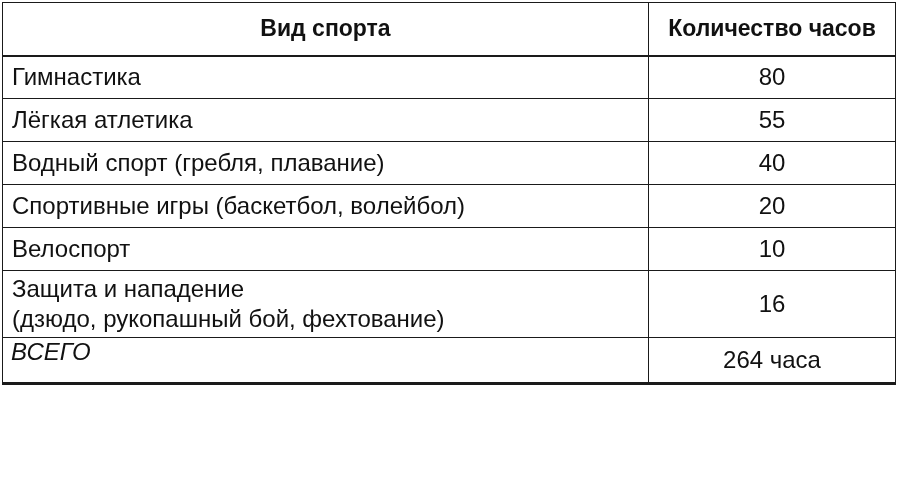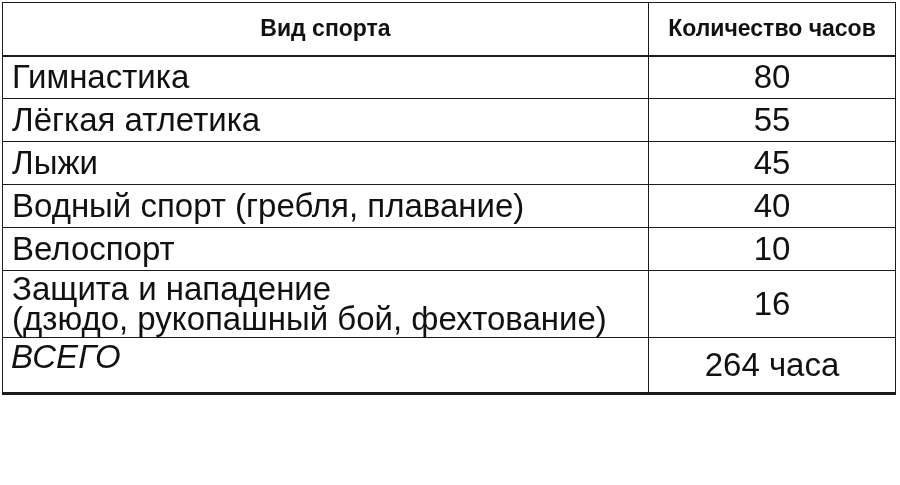--- a/index.html
+++ b/index.html
@@ -24,21 +24,21 @@
     margin: 2px 0 2px 2px;
     background: #ffffff;
   }
   table.sports col.c-sport  { width: 646px; }
   table.sports col.c-hours  { width: 247px; }
 
   table.sports th,
   table.sports td {
     border: 1.5px solid #1a1a1a;
     box-sizing: border-box;
-    font-size: 33px;
+    font-size: 24px;
     color: #111111;
     background: #ffffff;
   }
 
   
   table.sports thead th {
     height: 53px;
     font-weight: bold;
     font-size: 23px;
     text-align: center;
@@ -107,36 +107,36 @@
   </tr>
 
   <tr>
     <td class="sport-cell">
       <span class="sport-line1">Лёгкая атлетика</span>
       
     </td>
     <td class="hours-cell">55</td>
   </tr>
 
-  <tr>
-    <td class="sport-cell">
-      <span class="sport-line1">Лыжи</span>
-      
-    </td>
-    <td class="hours-cell">45</td>
-  </tr>
 
   <tr>
     <td class="sport-cell">
       <span class="sport-line1">Водный спорт (гребля, плавание)</span>
       
     </td>
     <td class="hours-cell">40</td>
   </tr>
 
+  <tr>
+    <td class="sport-cell">
+      <span class="sport-line1">Спортивные игры (баскетбол, волейбол)</span>
+      
+    </td>
+    <td class="hours-cell">20</td>
+  </tr>
 
   <tr>
     <td class="sport-cell">
       <span class="sport-line1">Велоспорт</span>
       
     </td>
     <td class="hours-cell">10</td>
   </tr>
 
   <tr class="two-line">

